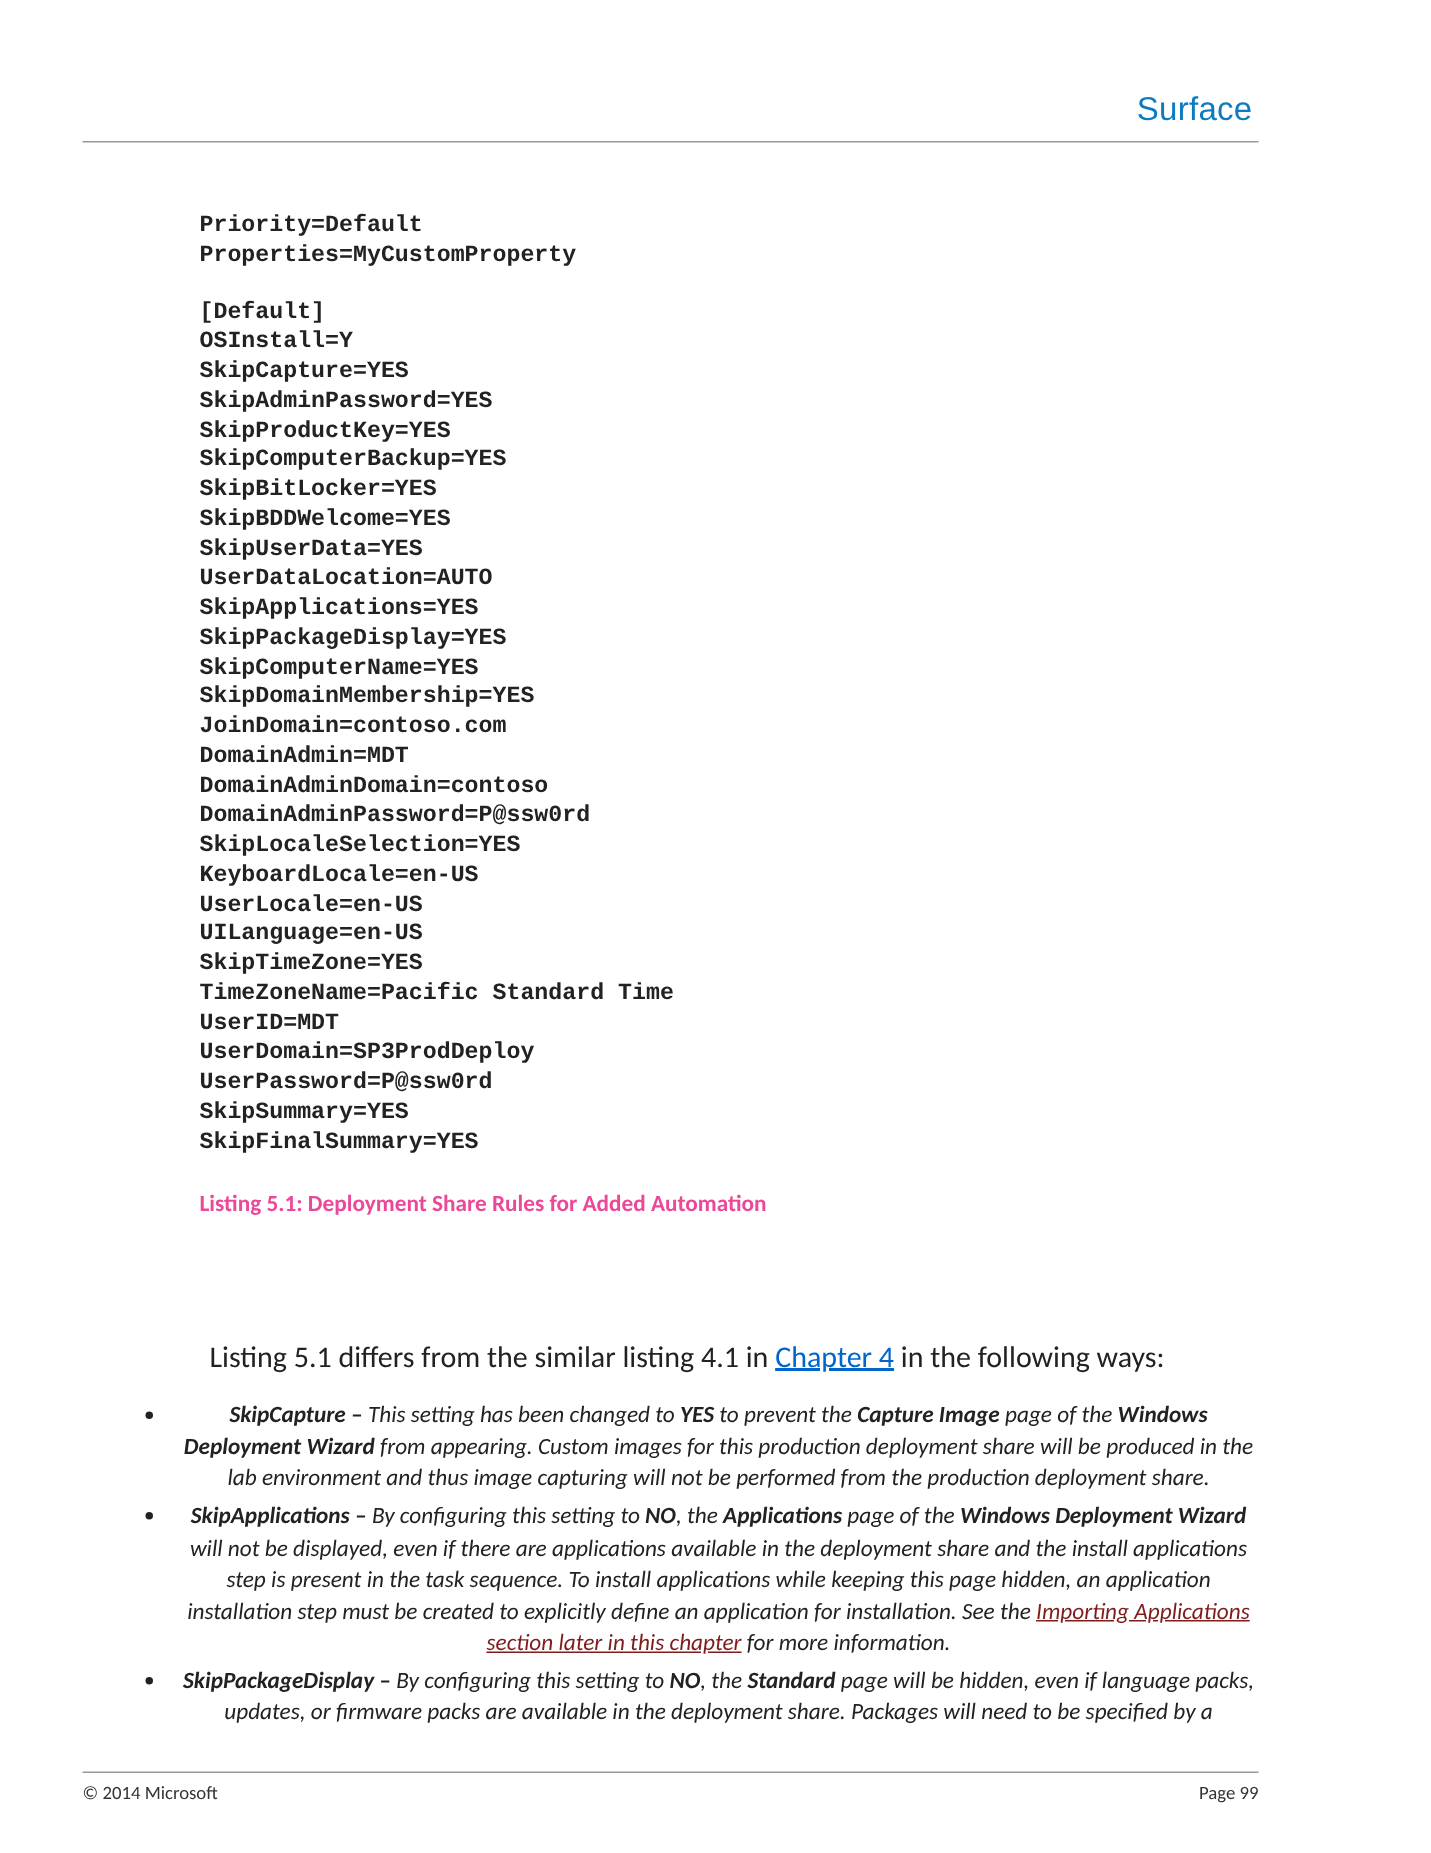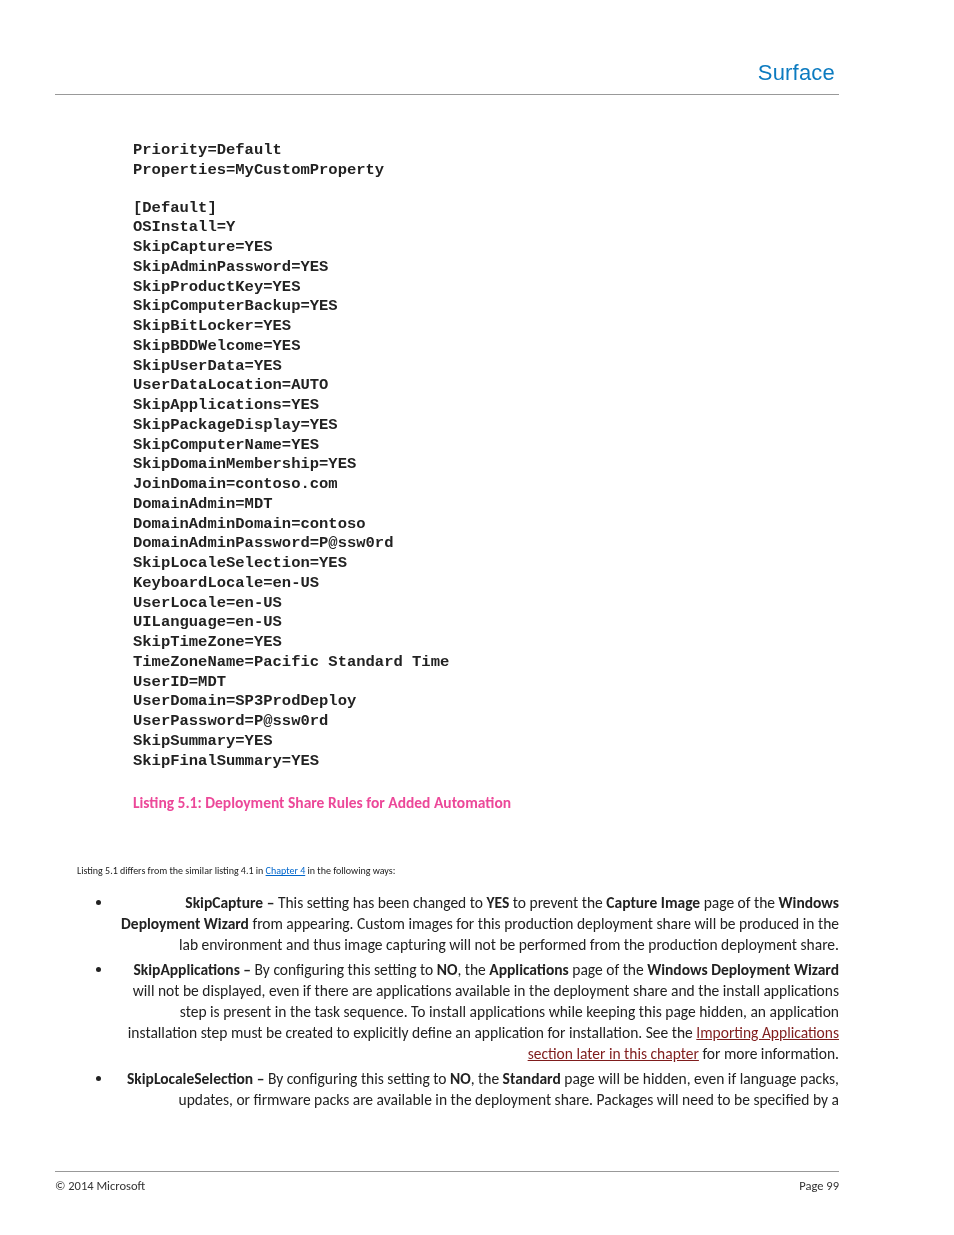--- a/index.html
+++ b/index.html
@@ -41,51 +41,53 @@
     font-weight: bold;
   }
   .listing-caption {
     font-weight: bold;
     font-size: 15.5px;
     margin-left: 78px;
     margin-top: 22px;
     color: #ec4899;
   }
   .intro {
-    font-size: 10px;
-    margin-top: 52px;
+    font-size: 20px;
+    margin-top: 80px;
     margin-left: 22px;
     color: #222;
     line-height: 1.35;
+    text-align: center;
   }
   .intro a {
     color: #0066cc;
     text-decoration: underline;
   }
   ul.items {
     margin: 14px 0 0 58px;
     padding: 0;
     font-size: 15.5px;
     line-height: 1.36;
     color: #222;
   }
   ul.items li {
     margin-bottom: 4px;
     padding-left: 6px;
-    text-align: right;
+    text-align: center;
+    font-style: italic;
   }
   ul.items a {
     color: #7f1d1d;
     text-decoration: underline;
   }
   .footer {
     position: absolute;
     left: 55px;
     right: 55px;
-    bottom: 42px;
+    bottom: 32px;
     border-top: 1px solid #999;
     font-size: 12.5px;
     color: #333;
     padding-top: 6px;
   }
   .footer .pg {
     float: right;
   }
 </style>
 </head>
@@ -137,21 +139,21 @@
   </div>
 
   <ul class="items">
     <li>
       <b>SkipCapture – </b><span>This setting has been changed to </span><b>YES</b><span> to prevent the </span><b>Capture Image</b><span> page of the </span><b>Windows Deployment Wizard</b><span> from appearing. Custom images for this production deployment share will be produced in the lab environment and thus image capturing will not be performed from the production deployment share.</span>
     </li>
     <li>
       <b>SkipApplications – </b><span>By configuring this setting to </span><b>NO</b><span>, the </span><b>Applications</b><span> page of the </span><b>Windows Deployment Wizard</b><span> will not be displayed, even if there are applications available in the deployment share and the install applications step is present in the task sequence. To install applications while keeping this page hidden, an application installation step must be created to explicitly define an application for installation. See the </span><a href="#">Importing Applications section later in this chapter</a><span> for more information.</span>
     </li>
     <li>
-      <b>SkipLocaleSelection – </b><span>By configuring this setting to </span><b>NO</b><span>, the </span><b>Standard</b><span> page will be hidden, even if language packs, updates, or firmware packs are available in the deployment share. Packages will need to be specified by a</span>
+      <b>SkipPackageDisplay – </b><span>By configuring this setting to </span><b>NO</b><span>, the </span><b>Standard</b><span> page will be hidden, even if language packs, updates, or firmware packs are available in the deployment share. Packages will need to be specified by a</span>
     </li>
   </ul>
 
   <div class="footer">
     <span>© 2014 Microsoft</span>
     <span class="pg">Page 99</span>
   </div>
 
 </div>
 

